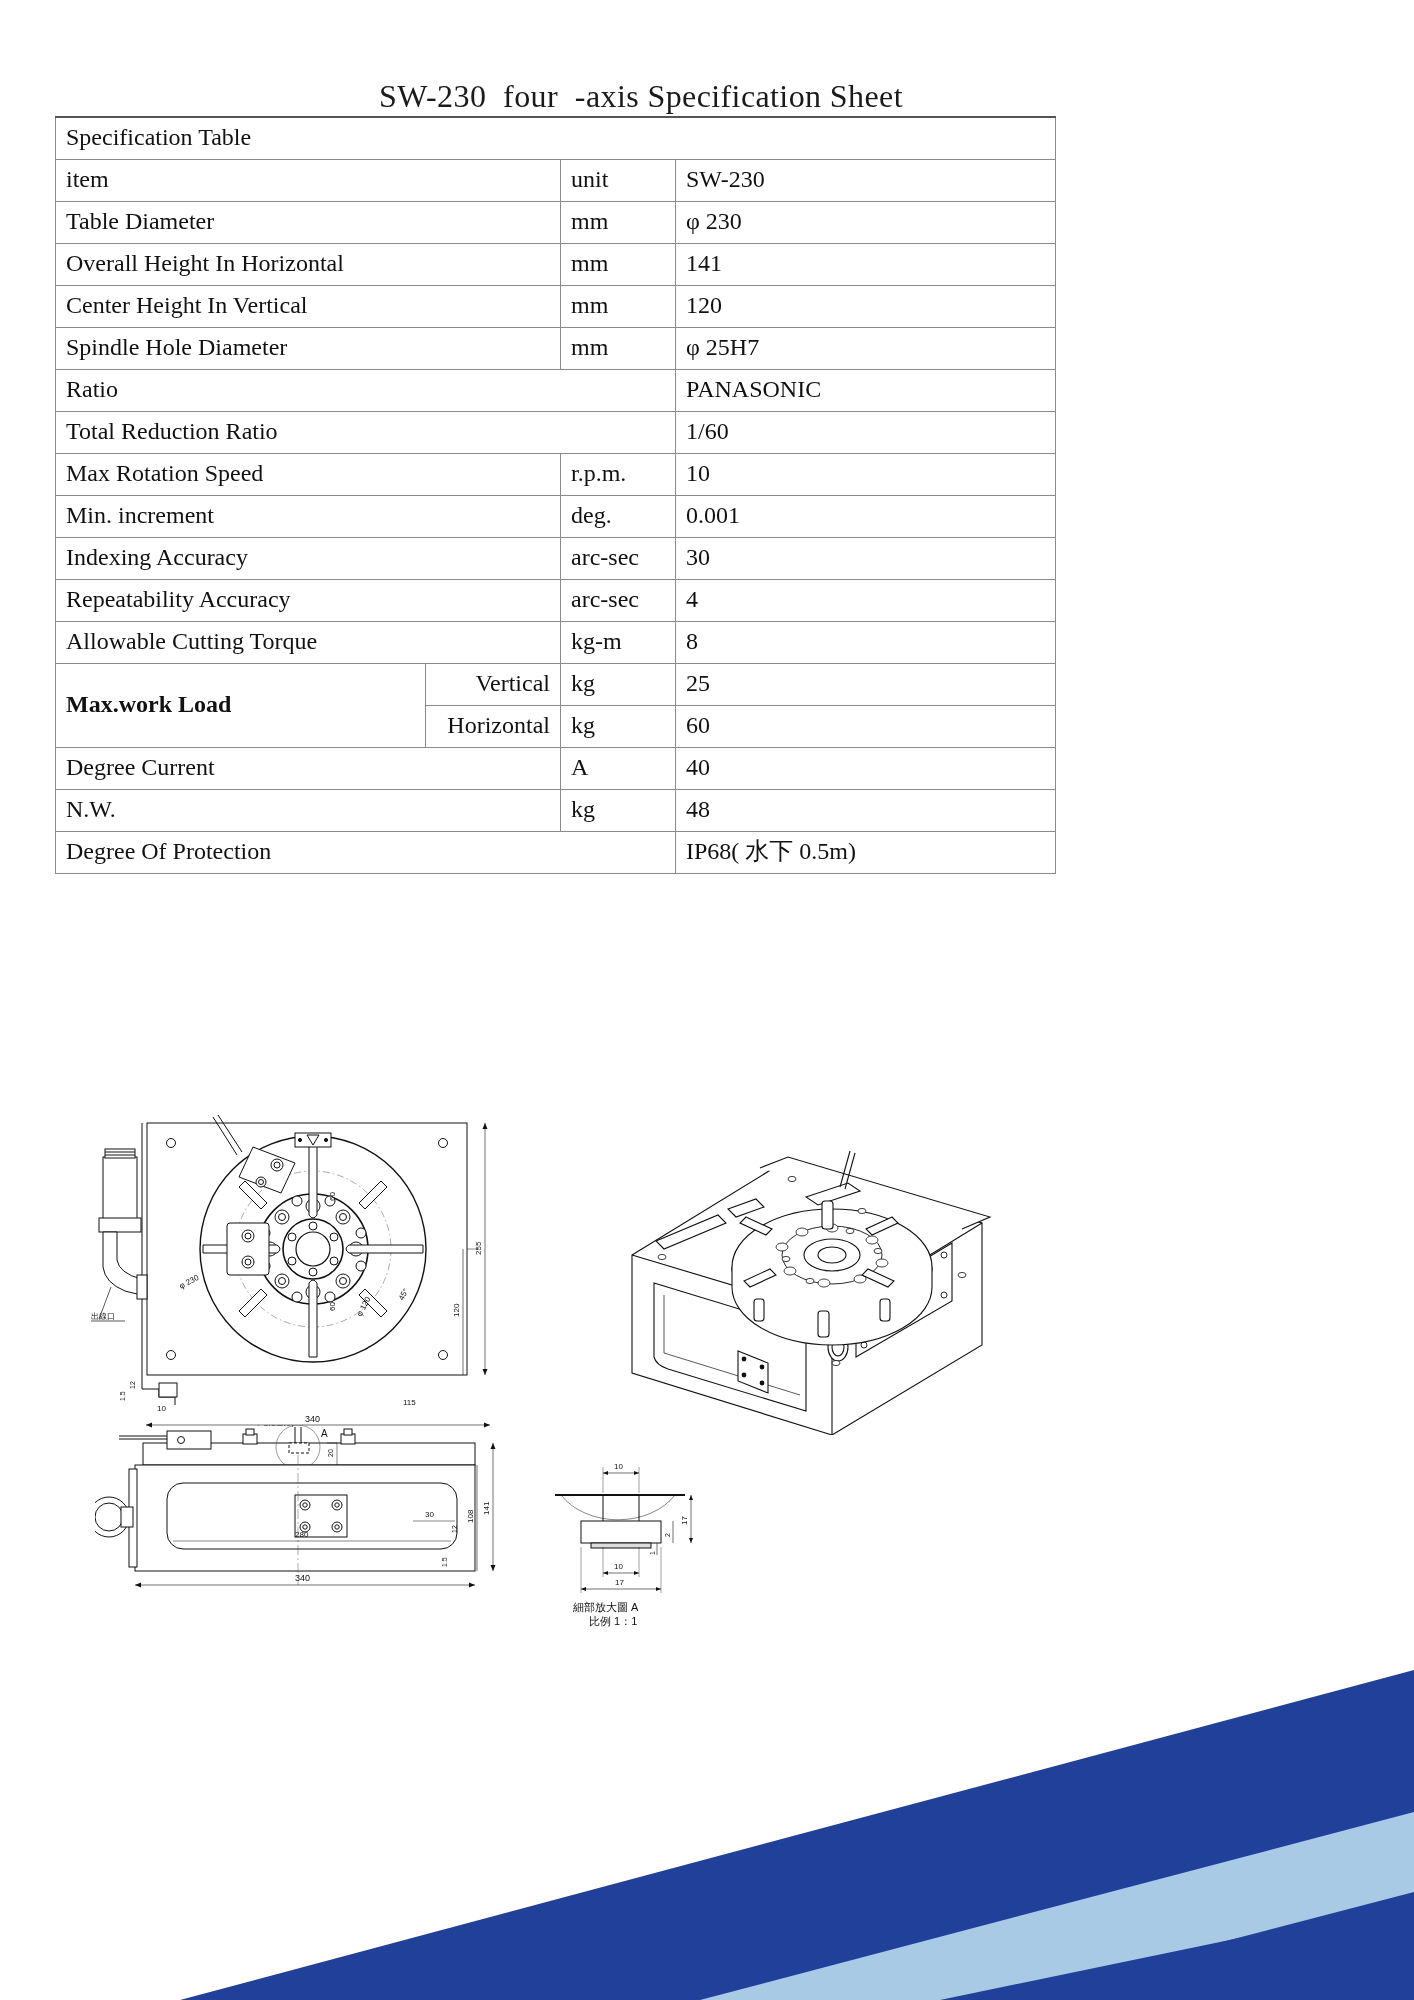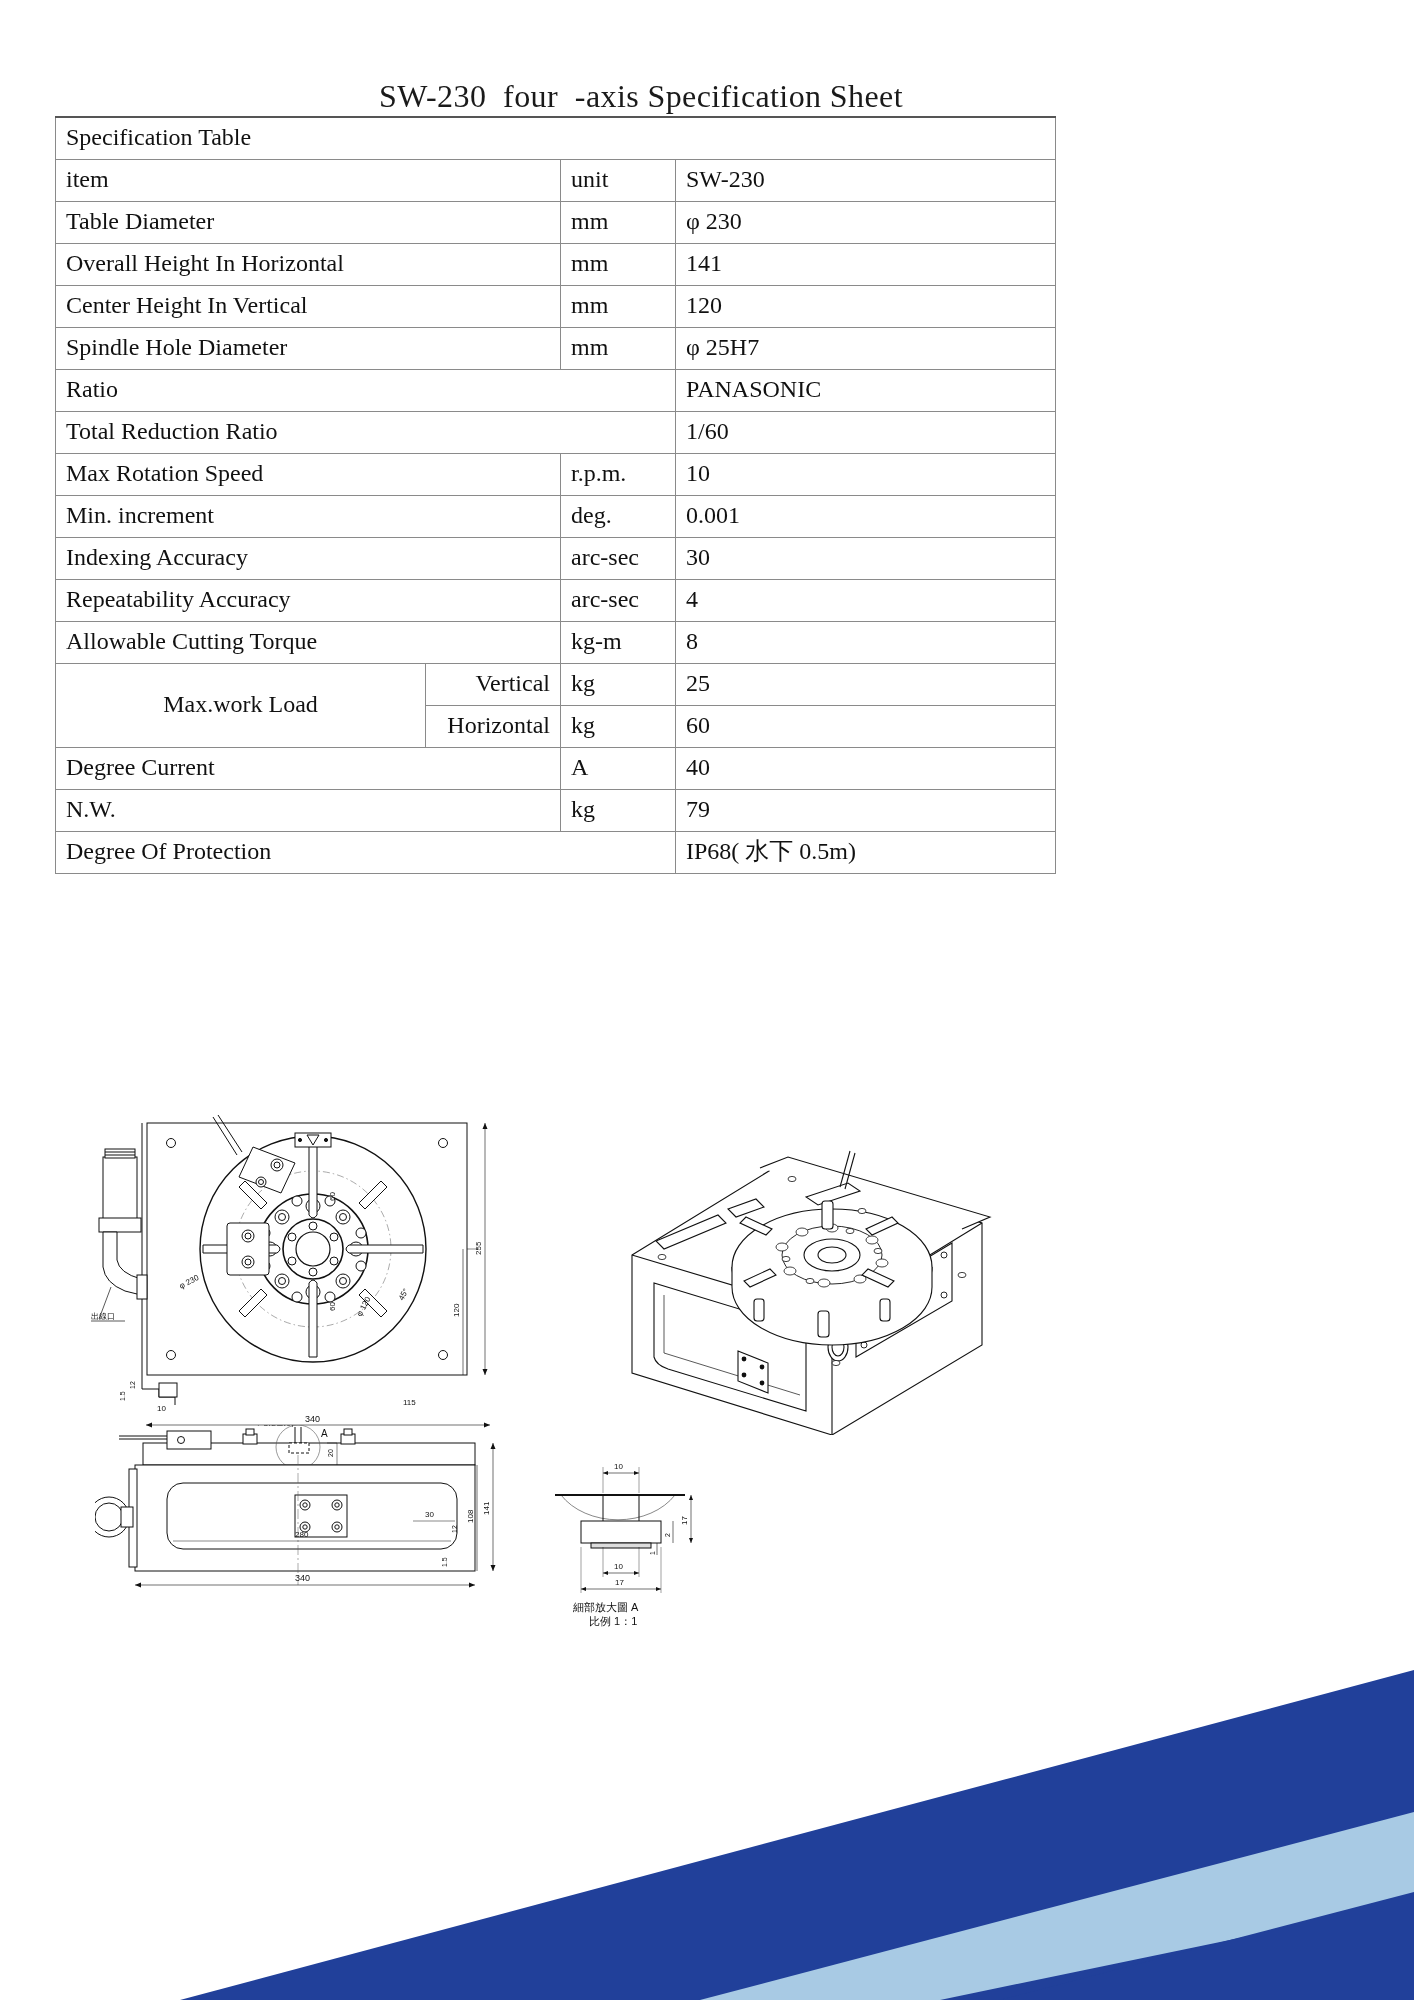--- a/index.html
+++ b/index.html
@@ -41,21 +41,21 @@
   }
   table.spec .outer-t { border-top: 2px solid #555; }
   .cap {
     font-size: 25px; height: 38px;
   }
   .col-item   { width: 370px; }
   .col-sub    { width: 135px; }
   .col-unit   { width: 115px; }
   .col-val    { width: 380px; }
   .sub-cell   { text-align: right; padding-left: 14px; }
-  .merge-label{ text-align: center; font-size: 24px; }
+  .merge-label{ font-size: 24px; font-weight: bold; }
 
   
   .drawings { position: absolute; left: 0; top: 1095px; width: 1414px; height: 800px; }
   .dwg { position: absolute; }
   .dwg svg { display: block; }
 
   
   .ribbon { position: absolute; left:0; bottom:0; width: 1414px; height: 330px; overflow: hidden; }
 </style>
 </head>
@@ -152,21 +152,21 @@
         </tr>
 
         <tr>
           <td colspan="2">Degree Current</td>
           <td>A</td>
           <td>40</td>
         </tr>
         <tr>
           <td colspan="2">N.W.</td>
           <td>kg</td>
-          <td>79</td>
+          <td>48</td>
         </tr>
         <tr>
           <td colspan="3">Degree Of Protection</td>
           <td>IP68( 水下 0.5m)</td>
         </tr>
       </tbody>
     </table>
   </div>
 
   <div class="drawings">

